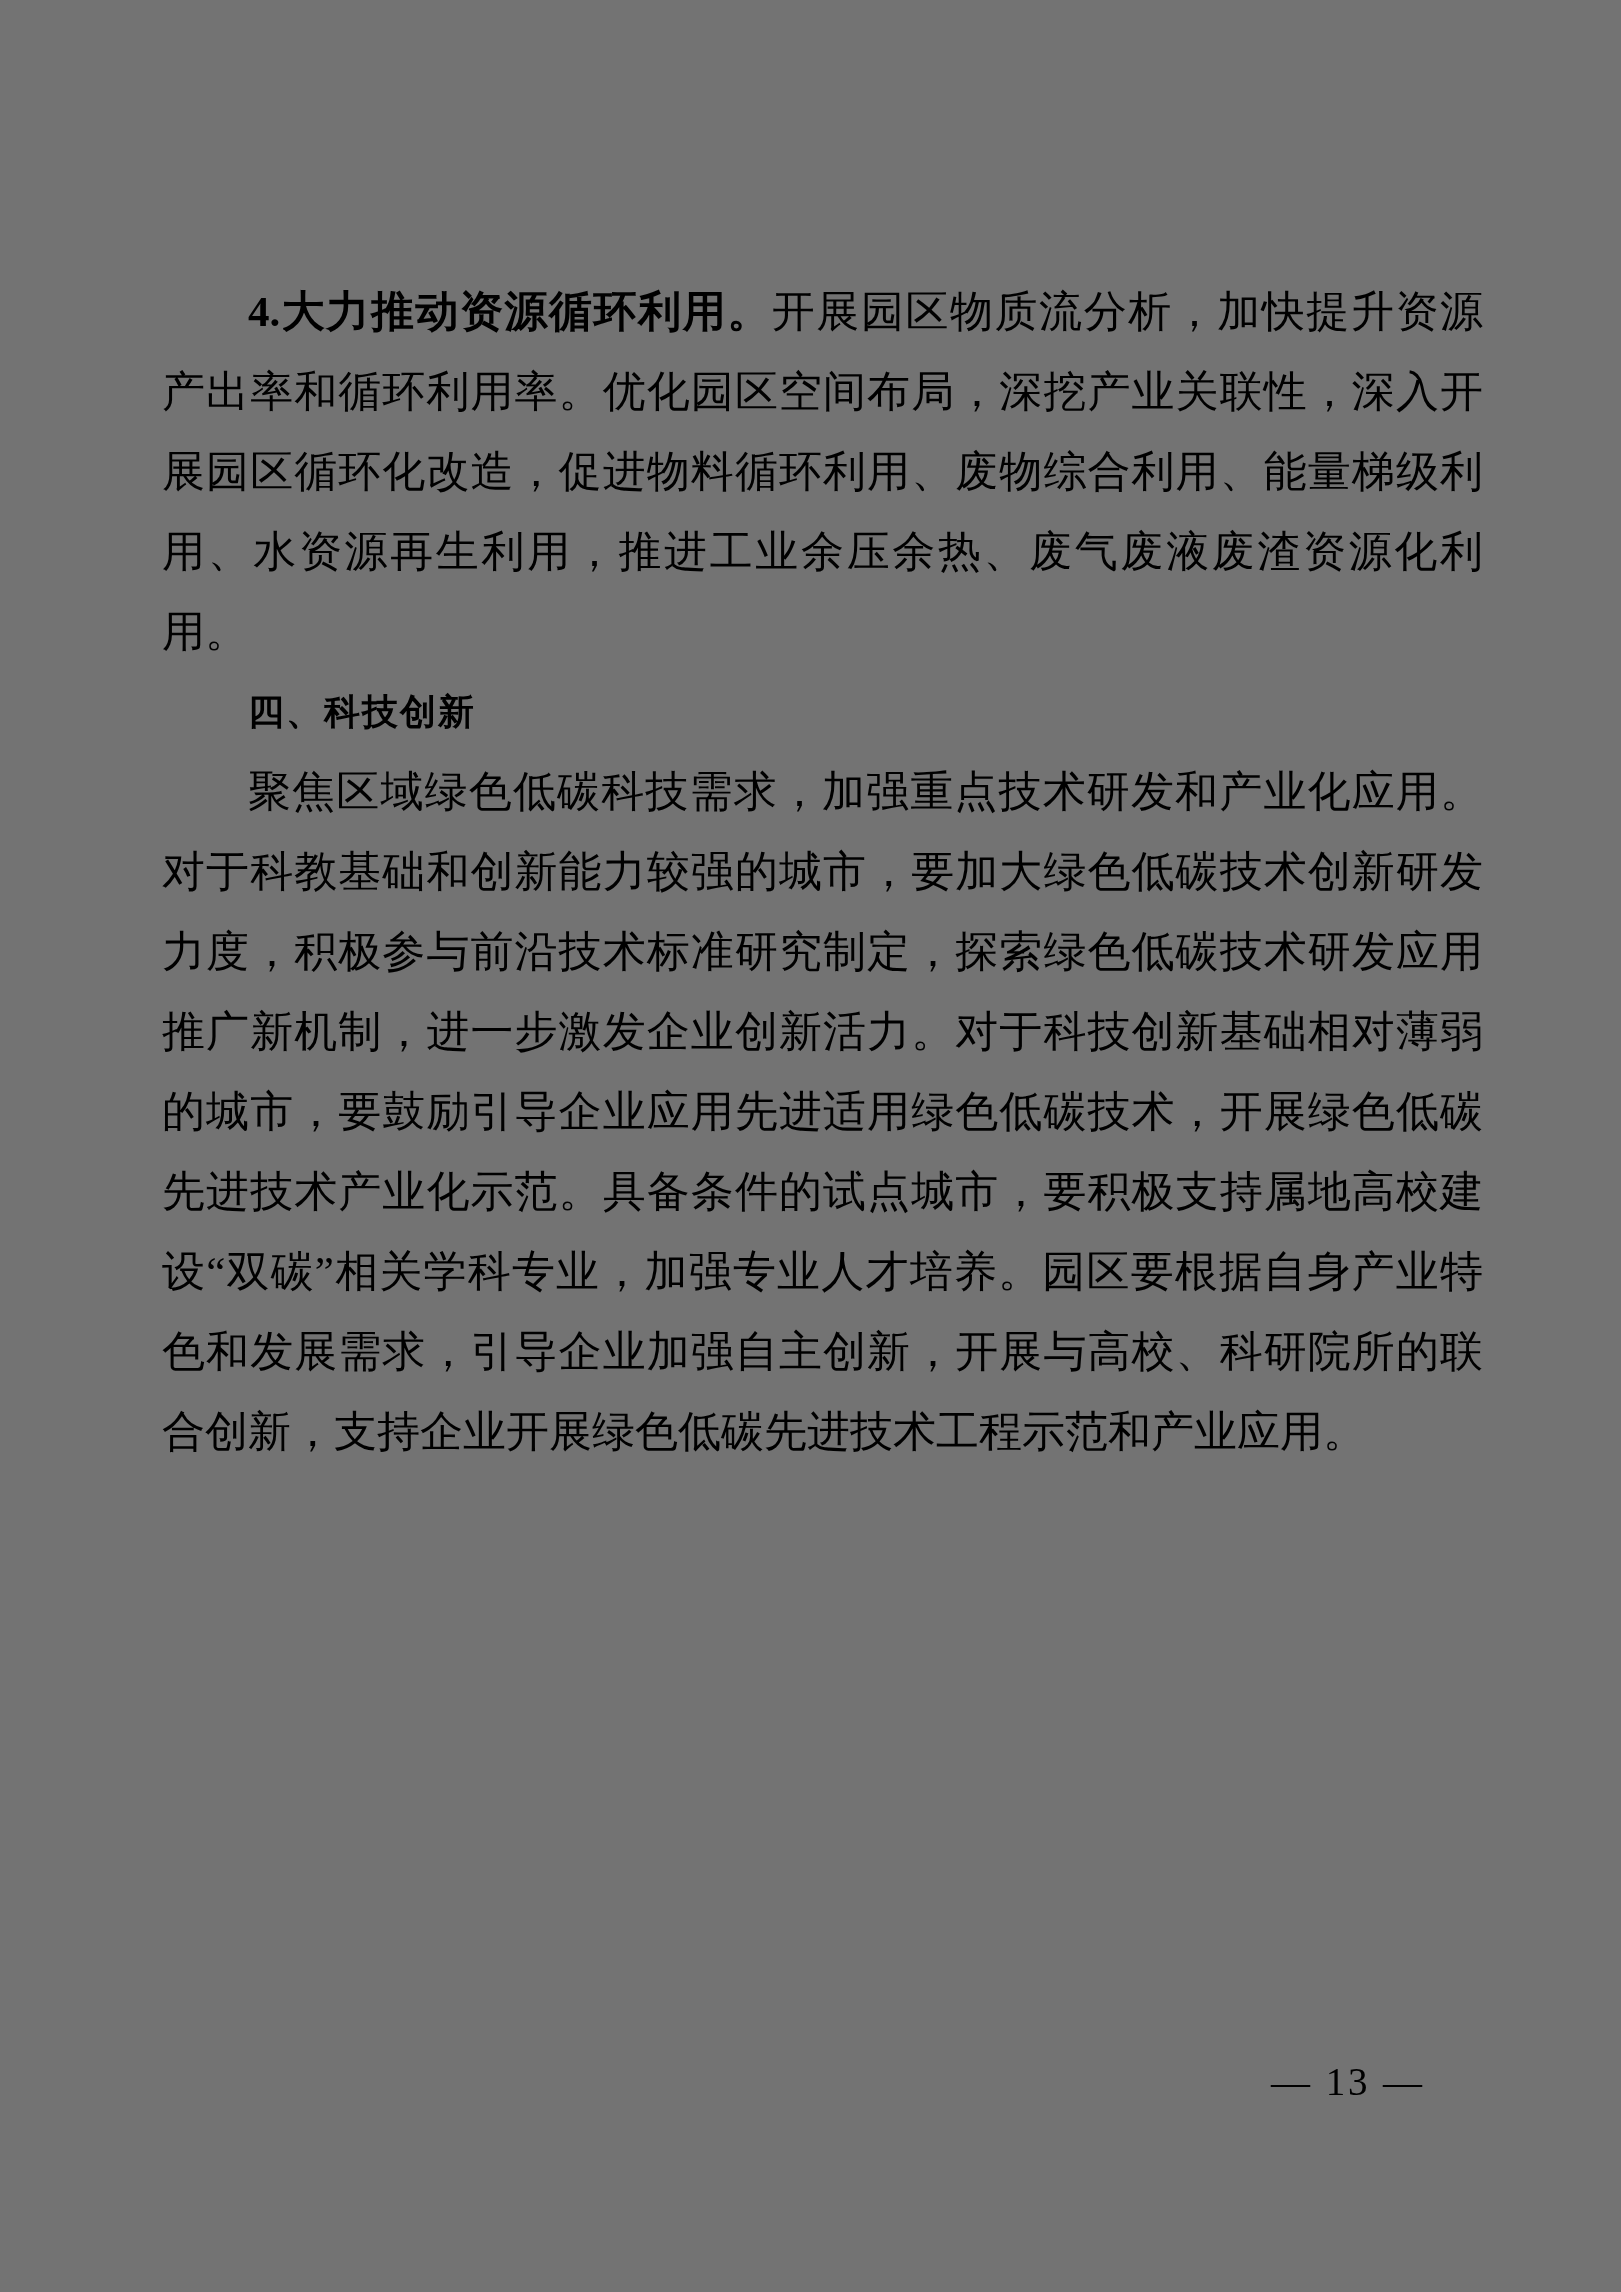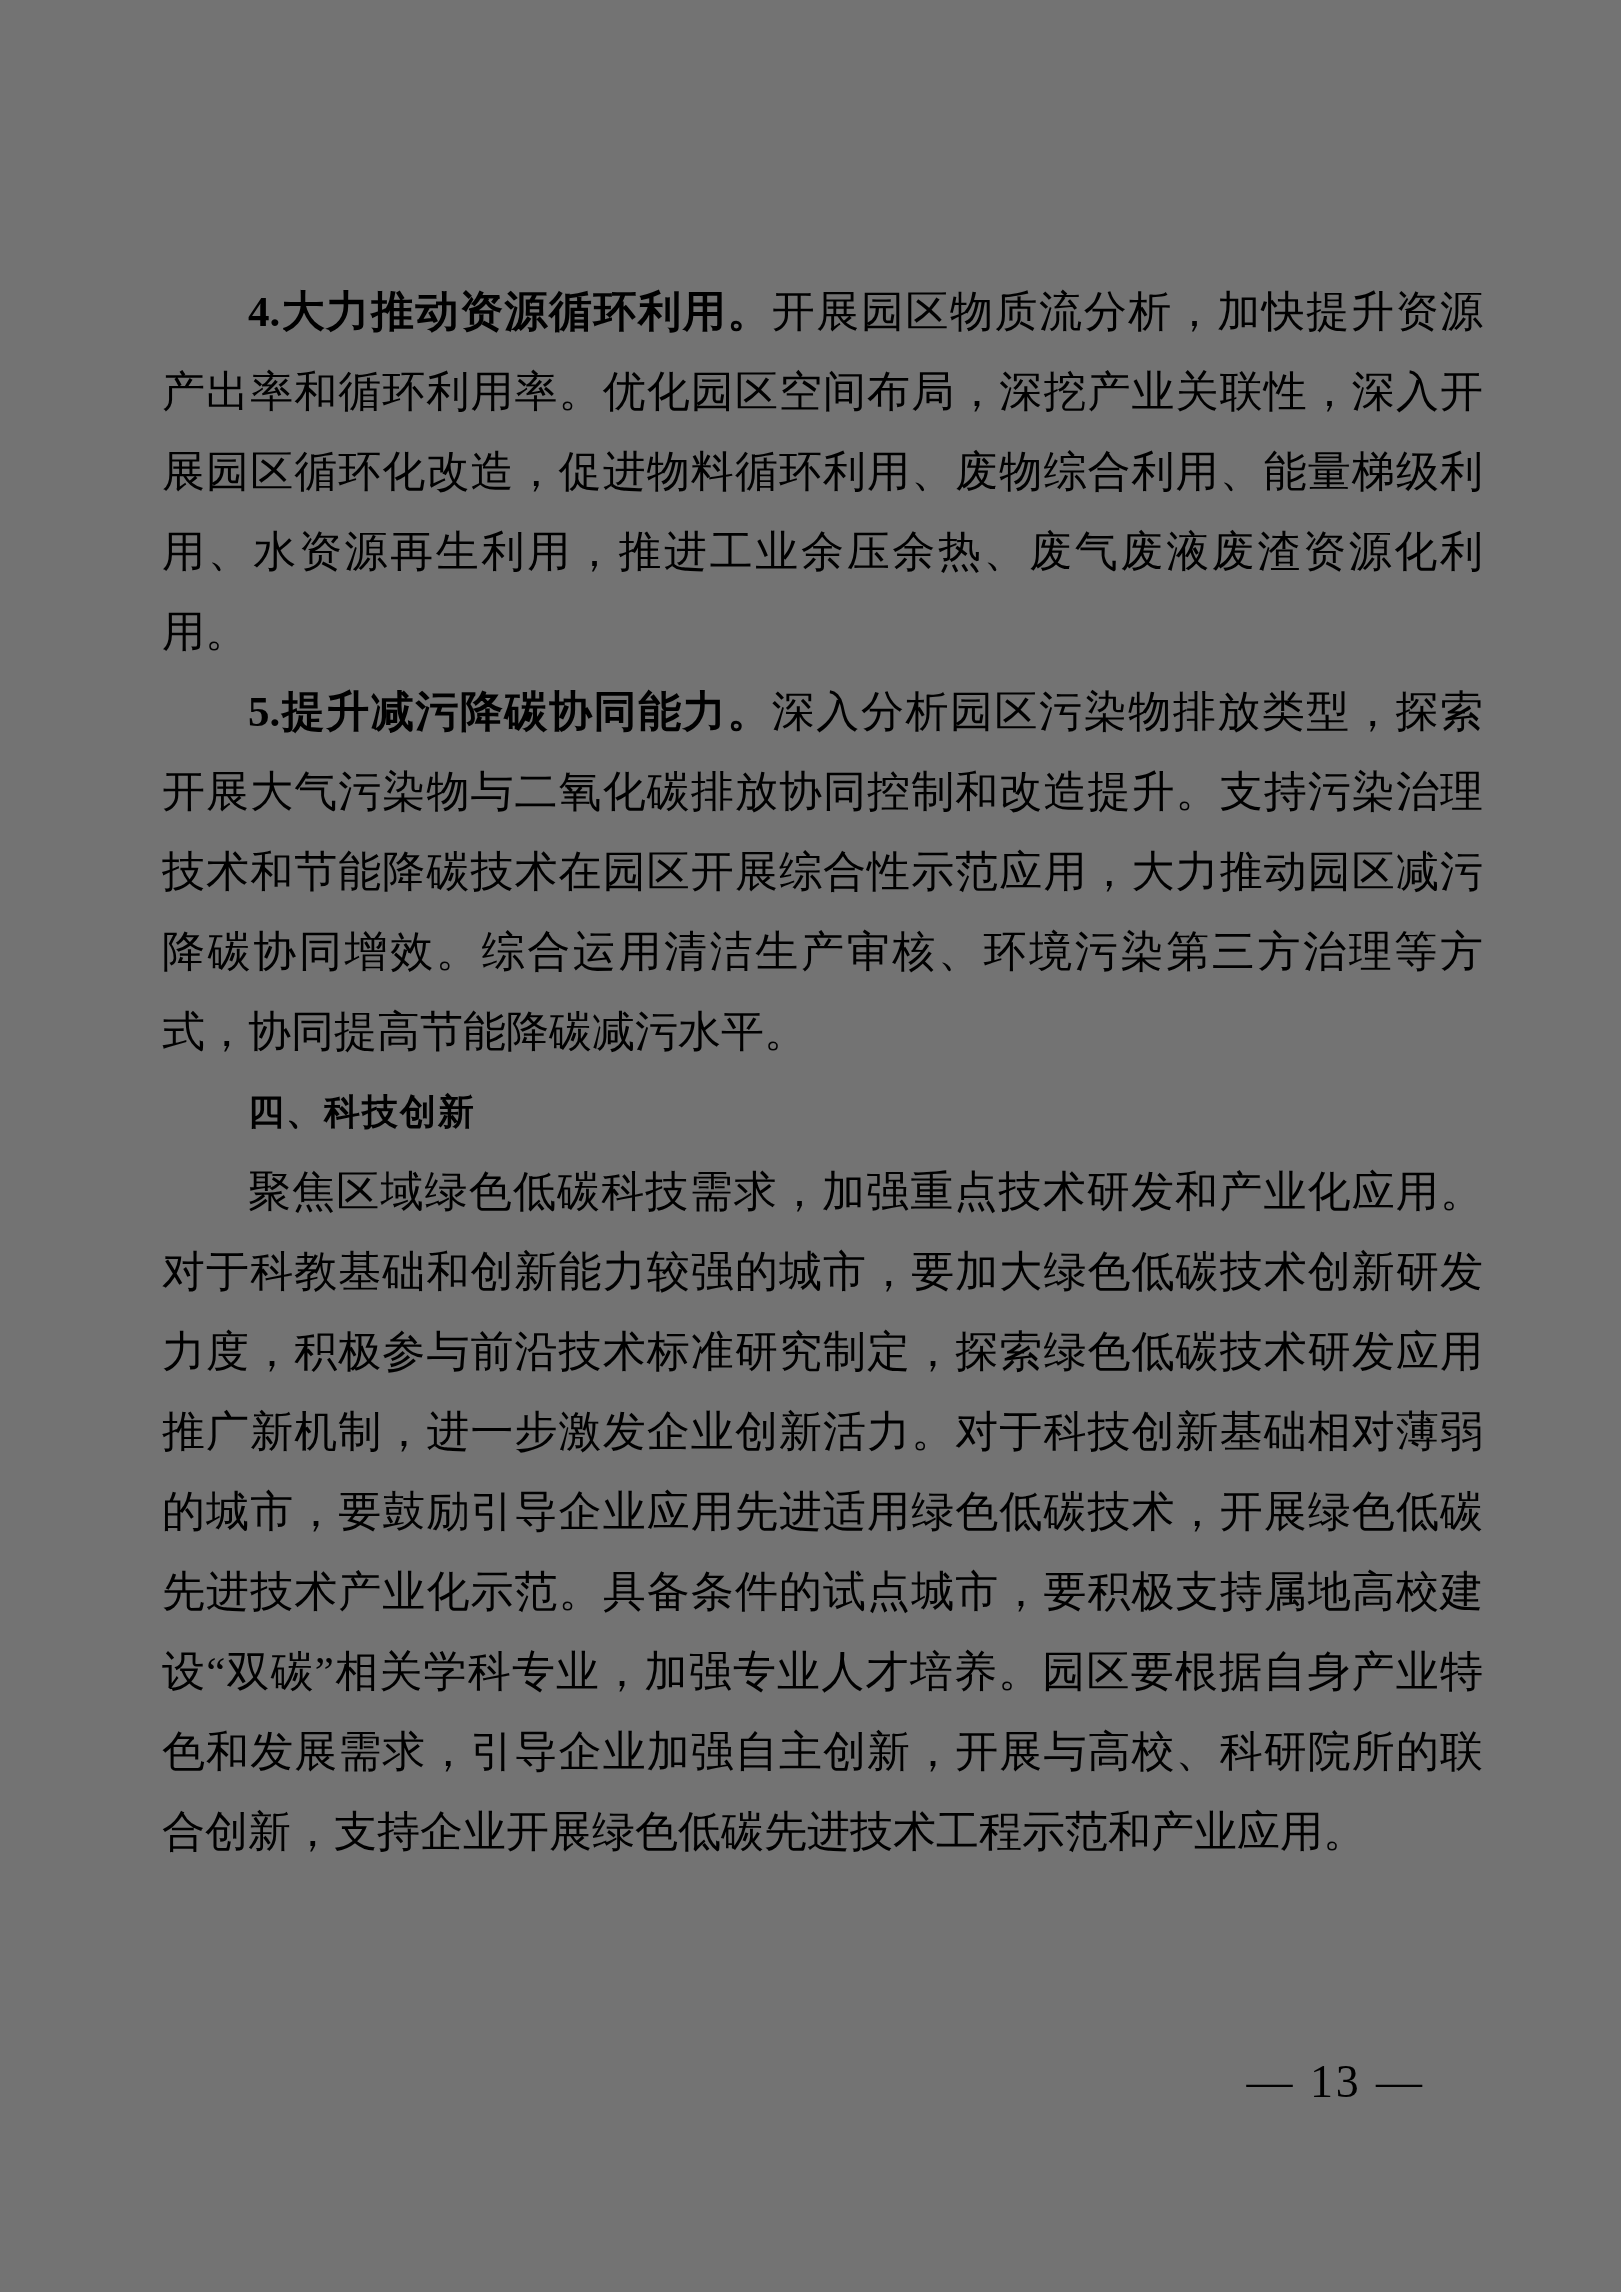--- a/index.html
+++ b/index.html
@@ -38,35 +38,34 @@
     font-weight: bold;
     font-size: 36px;
     line-height: 80px;
     text-align: left;
     letter-spacing: 2px;
   }
   .page-number {
     position: absolute;
     top: 2058px;
     right: 196px;
-    font-size: 46px;
+    font-size: 39px;
     line-height: 47px;
     letter-spacing: 2.9px;
     font-family: "Liberation Serif", "DejaVu Serif", serif;
   }
 </style>
 </head>
 <body>
 
 <div class="page">
   <div class="content">
 
     <p><span class="lead">4.大力推动资源循环利用。</span><span>开展园区物质流分析，加快提升资源产出率和循环利用率。优化园区空间布局，深挖产业关联性，深入开展园区循环化改造，促进物料循环利用、废物综合利用、能量梯级利用、水资源再生利用，推进工业余压余热、废气废液废渣资源化利用。</span></p>
 
-    <p><span class="lead">5.提升减污降碳协同能力。</span><span>深入分析园区污染物排放类型，探索开展大气污染物与二氧化碳排放协同控制和改造提升。支持污染治理技术和节能降碳技术在园区开展综合性示范应用，大力推动园区减污降碳协同增效。综合运用清洁生产审核、环境污染第三方治理等方式，协同提高节能降碳减污水平。</span></p>
 
     <h2 class="heading">四、科技创新</h2>
 
     <p><span>聚焦区域绿色低碳科技需求，加强重点技术研发和产业化应用。对于科教基础和创新能力较强的城市，要加大绿色低碳技术创新研发力度，积极参与前沿技术标准研究制定，探索绿色低碳技术研发应用推广新机制，进一步激发企业创新活力。对于科技创新基础相对薄弱的城市，要鼓励引导企业应用先进适用绿色低碳技术，开展绿色低碳先进技术产业化示范。具备条件的试点城市，要积极支持属地高校建设“双碳”相关学科专业，加强专业人才培养。园区要根据自身产业特色和发展需求，引导企业加强自主创新，开展与高校、科研院所的联合创新，支持企业开展绿色低碳先进技术工程示范和产业应用。</span></p>
 
 
   </div>
 
   <div class="page-number">— 13 —</div>
 </div>

